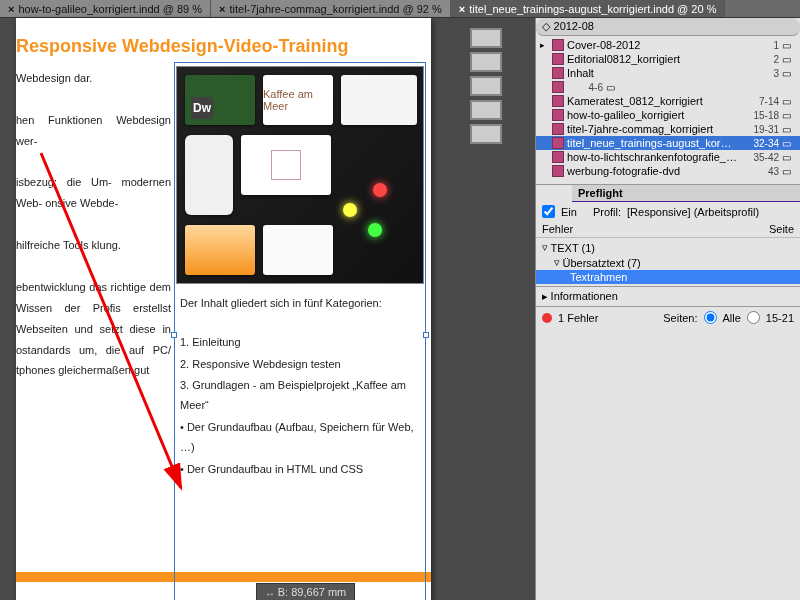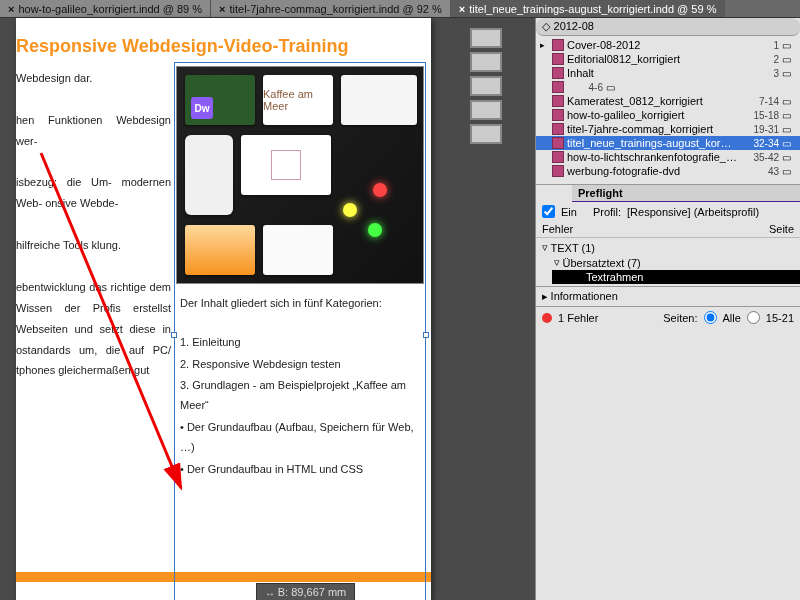--- a/index.html
+++ b/index.html
@@ -52,45 +52,45 @@
 .tree-row .pg{width:36px;text-align:right;color:#444;font-size:10px;}
 .tree-row.sel .pg{color:#fff;}
 .tree-row .book{width:14px;font-size:10px;}
 .preflight{border-top:1px solid #999;margin-top:4px;}
 .pf-head{background:#d0d0d0;padding:2px 6px;border-bottom:1px solid #4c1d95;font-weight:bold;margin-left:36px;}
 .pf-row{display:flex;align-items:center;padding:3px 6px;gap:6px;}
 .pf-cols{display:flex;padding:2px 6px;border-bottom:1px solid #bbb;font-weight:normal;}
 .pf-cols span:first-child{flex:1;}
 .pf-tree{padding:2px 0;}
 .pf-tree .tr{display:flex;padding:1px 6px;align-items:center;gap:3px;}
-.pf-tree .tr.sel{background:#000000;color:#fff;margin-left:16px;}
+.pf-tree .tr.sel{background:#3b82f6;color:#fff;}
 .pf-info{border-top:1px solid #999;padding:3px 6px;}
 .pf-foot{border-top:1px solid #999;padding:4px 6px;display:flex;align-items:center;gap:6px;}
 .dot-red{width:10px;height:10px;background:#e33;border-radius:50%;}
 input[type=checkbox],input[type=radio]{margin:0;}
 .measure{position:absolute;left:240px;bottom:2px;background:#555;color:#ddd;padding:2px 8px;font-size:10px;border:1px solid #333;}
 .tick{position:absolute;top:-2px;font-size:8px;color:#aaa;}
-.dw-badge{position:absolute;left:6px;bottom:6px;width:22px;height:22px;background:#8b5cf6;color:#fff;font-size:10px;font-weight:bold;display:flex;align-items:center;justify-content:center;border-radius:3px;}
+.dw-badge{position:absolute;left:6px;bottom:6px;width:22px;height:22px;background:#404040;color:#fff;font-size:12px;font-weight:bold;display:flex;align-items:center;justify-content:center;border-radius:3px;}
 .t5-box{position:absolute;left:30px;top:15px;width:30px;height:30px;border:1px solid #c9a;}
 </style>
 </head>
 <body>
 
 <div class="tabs">
   <div class="tab">
       <span class="x">×</span>
       <span>how-to-galileo_korrigiert.indd @ 89 %</span>
     </div>
   <div class="tab">
       <span class="x">×</span>
       <span>titel-7jahre-commag_korrigiert.indd @ 92 %</span>
     </div>
   <div class="tab active">
       <span class="x">×</span>
-      <span>titel_neue_trainings-august_korrigiert.indd @ 59 %</span>
+      <span>titel_neue_trainings-august_korrigiert.indd @ 20 %</span>
     </div>
 </div>
 
 <div class="doc-area">
   <div class="ruler-h">
     <span class="tick" style="left:190px">100</span>
     <span class="tick" style="left:240px">120</span>
     <span class="tick" style="left:290px">140</span>
     <span class="tick" style="left:340px">160</span>
     <span class="tick" style="left:390px">180</span>

